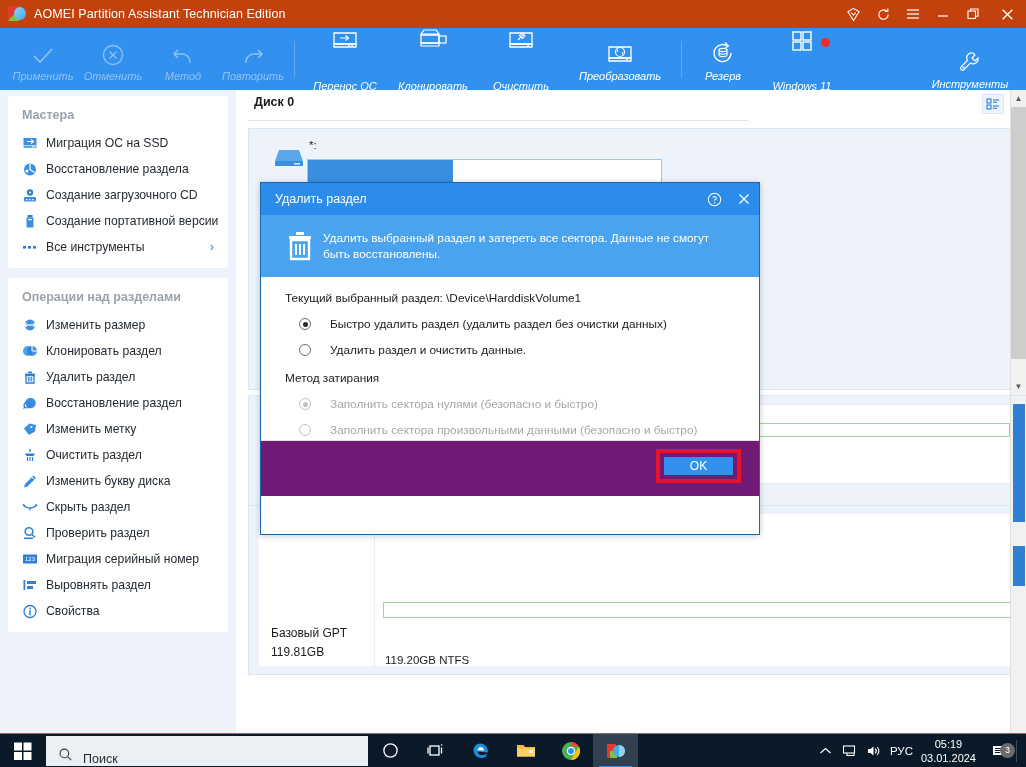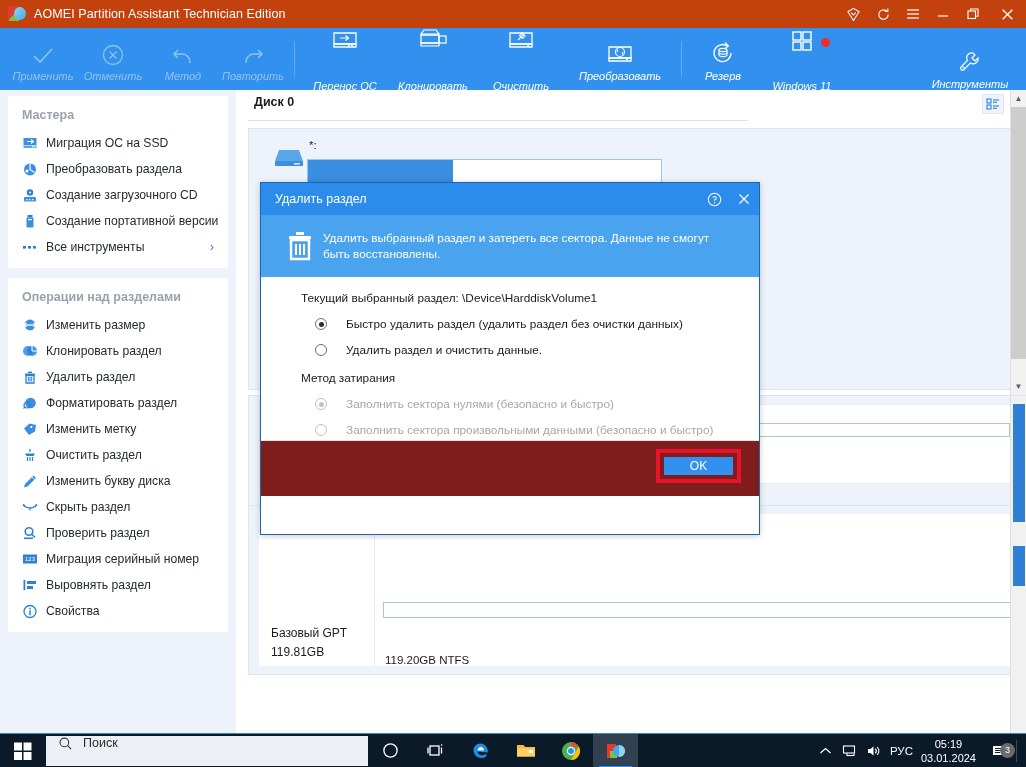--- a/index.html
+++ b/index.html
@@ -180,59 +180,59 @@
     height: 32px; background: #2c8ceb; color: #fff; display: flex; align-items: center;
     padding-left: 14px; font-size: 12.5px;
   }
   #dlg-title-right { margin-left: auto; display: flex; align-items: center; }
   .dlg-tb { width: 30px; height: 32px; display: flex; align-items: center; justify-content: center; color: #fff; }
   #dlg-banner {
     height: 62px; background: #4aa3ef; display: flex; align-items: center; padding: 0 32px 0 16px;
   }
   #dlg-banner .bn-ico { width: 46px; flex: none; display: flex; justify-content: center; }
   #dlg-banner .bn-txt { color: #ffffff; font-size: 11.8px; line-height: 16px; }
-  #dlg-main { padding: 14px 0 0 16px; height: 219px; position: relative; }
+  #dlg-main { padding: 14px 0 0 0; height: 219px; position: relative; }
   #dlg-curpart { font-size: 11.8px; color: #1b1b1b; padding-left: 24px; }
   .radio-row {
     display: flex; align-items: center; padding-left: 38px; margin-top: 12px; font-size: 11.8px; color: #1b1b1b; gap: 13px;
   }
   .radio-row.dim { color: #a7a7a7; }
   .rd {
     width: 12px; height: 12px; border-radius: 50%; border: 1px solid #6e6e6e;
     background: #fff; flex: none; margin-right: 6px; position: relative;
   }
   .rd.on::after {
     content:''; position:absolute; left:2.5px; top:2.5px; width:5px; height:5px; border-radius:50%; background:#2b2b2b;
   }
   .radio-row.dim .rd { border-color: #c2c2c2; }
   .radio-row.dim .rd.on::after { background: #c2c2c2; }
   #dlg-method { font-size: 11.8px; color: #1b1b1b; padding-left: 24px; margin-top: 14px; }
   #dlg-footer {
     position: absolute; left: 0; bottom: 0; width: 498px; height: 56px;
-    border-top: 1px solid #e3e3e3; background: #7f1d1d;
+    border-top: 1px solid #e3e3e3; background: #701a75;
   }
   #ok-highlight {
     position: absolute; right: 18px; top: 8px; width: 85px; height: 34px;
     border: 4px solid #e8122a;
   }
   #ok-button {
     position: absolute; left: 4px; top: 4px; right: 4px; bottom: 4px;
     background: #3291ee; color: #ffffff; font-size: 12px;
     display: flex; align-items: center; justify-content: center;
   }
 
   
   #taskbar {
     position: absolute; left: 0; top: 733px; width: 1026px; height: 34px;
     background: #0b1a28; display: flex; align-items: center;
     border-top: 1px solid #2c8ceb;
   }
   #start-btn { width: 46px; height: 34px; display: flex; align-items: center; justify-content: center; }
   #search-box {
-    width: 322px; height: 30px; background: #eceff3; display: flex; align-items: flex-start;
+    width: 322px; height: 30px; background: #eceff3; display: flex; align-items: flex-end;
     padding-left: 12px;
   }
   #search-box .s-txt { font-size: 12.5px; color: #2b2b2b; margin-left: 10px; }
   .tb-task { width: 45px; height: 34px; display: flex; align-items: center; justify-content: center; }
   #tb-aomei { background: #334050; position: relative; }
   #tb-aomei::after { content:''; position:absolute; left:6px; right:6px; bottom:0; height:2px; background:#2c8ceb; }
   #tray { margin-left: auto; display: flex; align-items: center; height: 34px; padding-right: 4px; }
   .tray-ic { width: 24px; display: flex; align-items: center; justify-content: center; color: #ffffff; }
   #tray-lang { color: #ffffff; font-size: 11.5px; margin: 0 8px 0 4px; }
   #tray-clock {
@@ -457,21 +457,21 @@
       </div>
 
       <div class="side-item">
         <span class="s-ico">
           <svg width="16" height="15" viewBox="0 0 16 15">
               <circle cx="8" cy="7.5" r="6" fill="#3b8fe0"></circle>
               <path d="M8 1.5 v6 l4.5 3" stroke="#fff" stroke-width="1.2" fill="none"></path>
               <circle cx="5" cy="9" r="1.6" fill="#fff"></circle>
             </svg>
         </span>
-        <span class="s-lab">Преобразовать раздела</span>
+        <span class="s-lab">Восстановление раздела</span>
       </div>
 
       <div class="side-item">
         <span class="s-ico">
           <svg width="16" height="15" viewBox="0 0 16 15">
               <circle cx="8" cy="4.5" r="3.2" fill="#2f7fd4"></circle>
               <circle cx="8" cy="4.5" r="1" fill="#fff"></circle>
               <rect x="2" y="9" width="12" height="4.5" rx="1" fill="#3b8fe0"></rect>
               <g fill="#fff">
                 <rect x="4" y="11" width="1.5" height="1.3"></rect>
@@ -551,21 +551,21 @@
       </div>
 
       <div class="side-item">
         <span class="s-ico">
           <svg width="16" height="14" viewBox="0 0 16 14">
               <circle cx="8.5" cy="7" r="5.3" fill="#3b8fe0"></circle>
               <circle cx="5" cy="9" r="3" fill="none" stroke="#2f7fd4" stroke-width="1.2"></circle>
               <path d="M3 11 L1.5 12.5" stroke="#2f7fd4" stroke-width="1.2"></path>
             </svg>
         </span>
-        <span class="s-lab">Форматировать раздел</span>
+        <span class="s-lab">Восстановление раздел</span>
       </div>
 
       <div class="side-item">
         <span class="s-ico">
           <svg width="16" height="14" viewBox="0 0 16 14">
               <path d="M2 6.5 L7.5 1.5 L14 3 L13 9.5 L7 13 z" fill="#3b8fe0"></path>
               <circle cx="9.3" cy="5" r="1.1" fill="#fff"></circle>
             </svg>
         </span>
         <span class="s-lab">Изменить метку</span>

